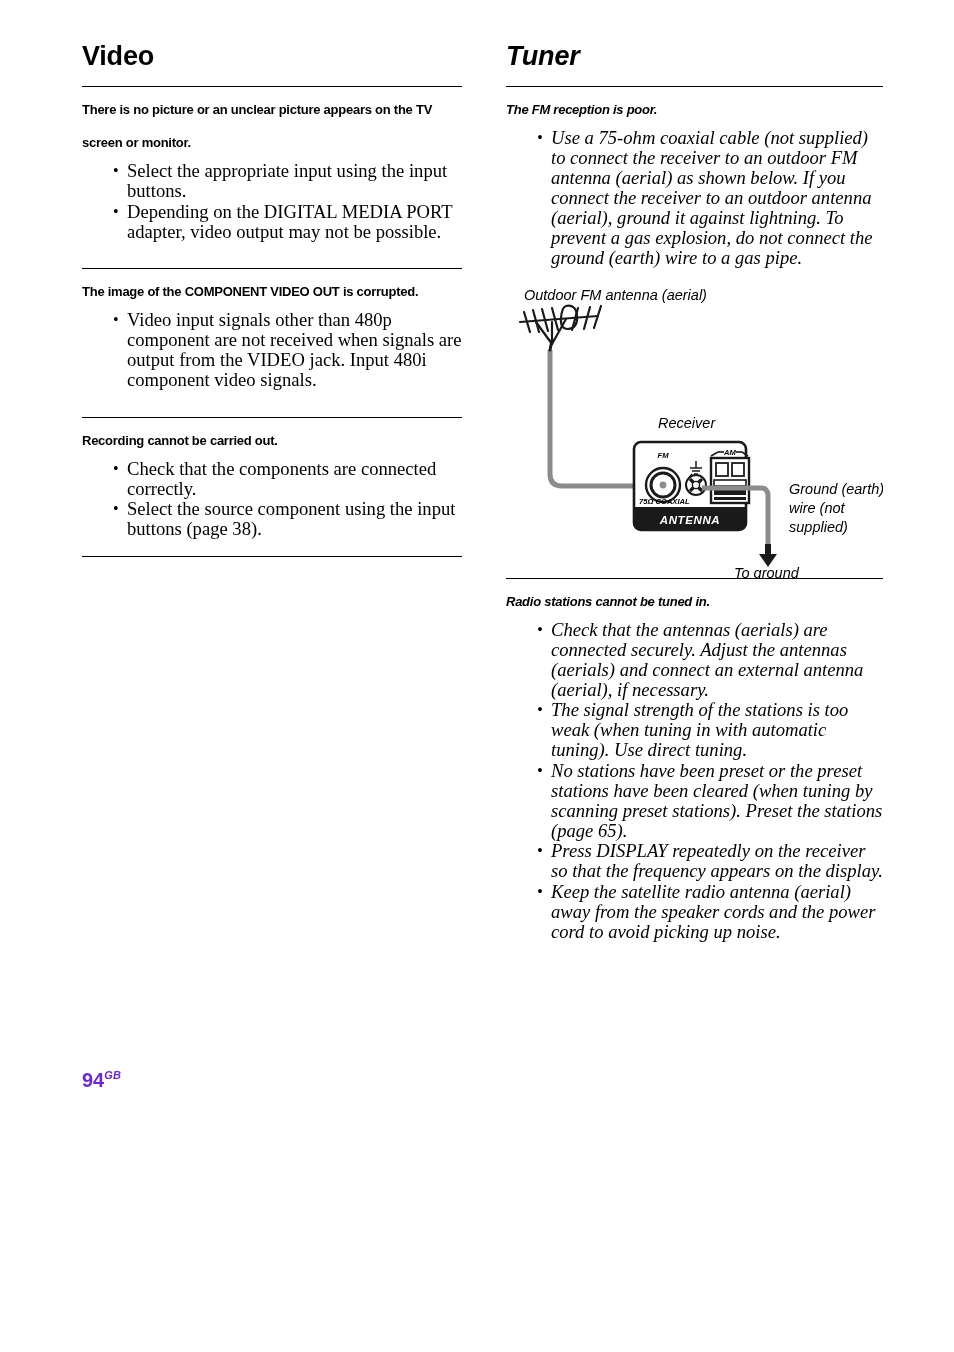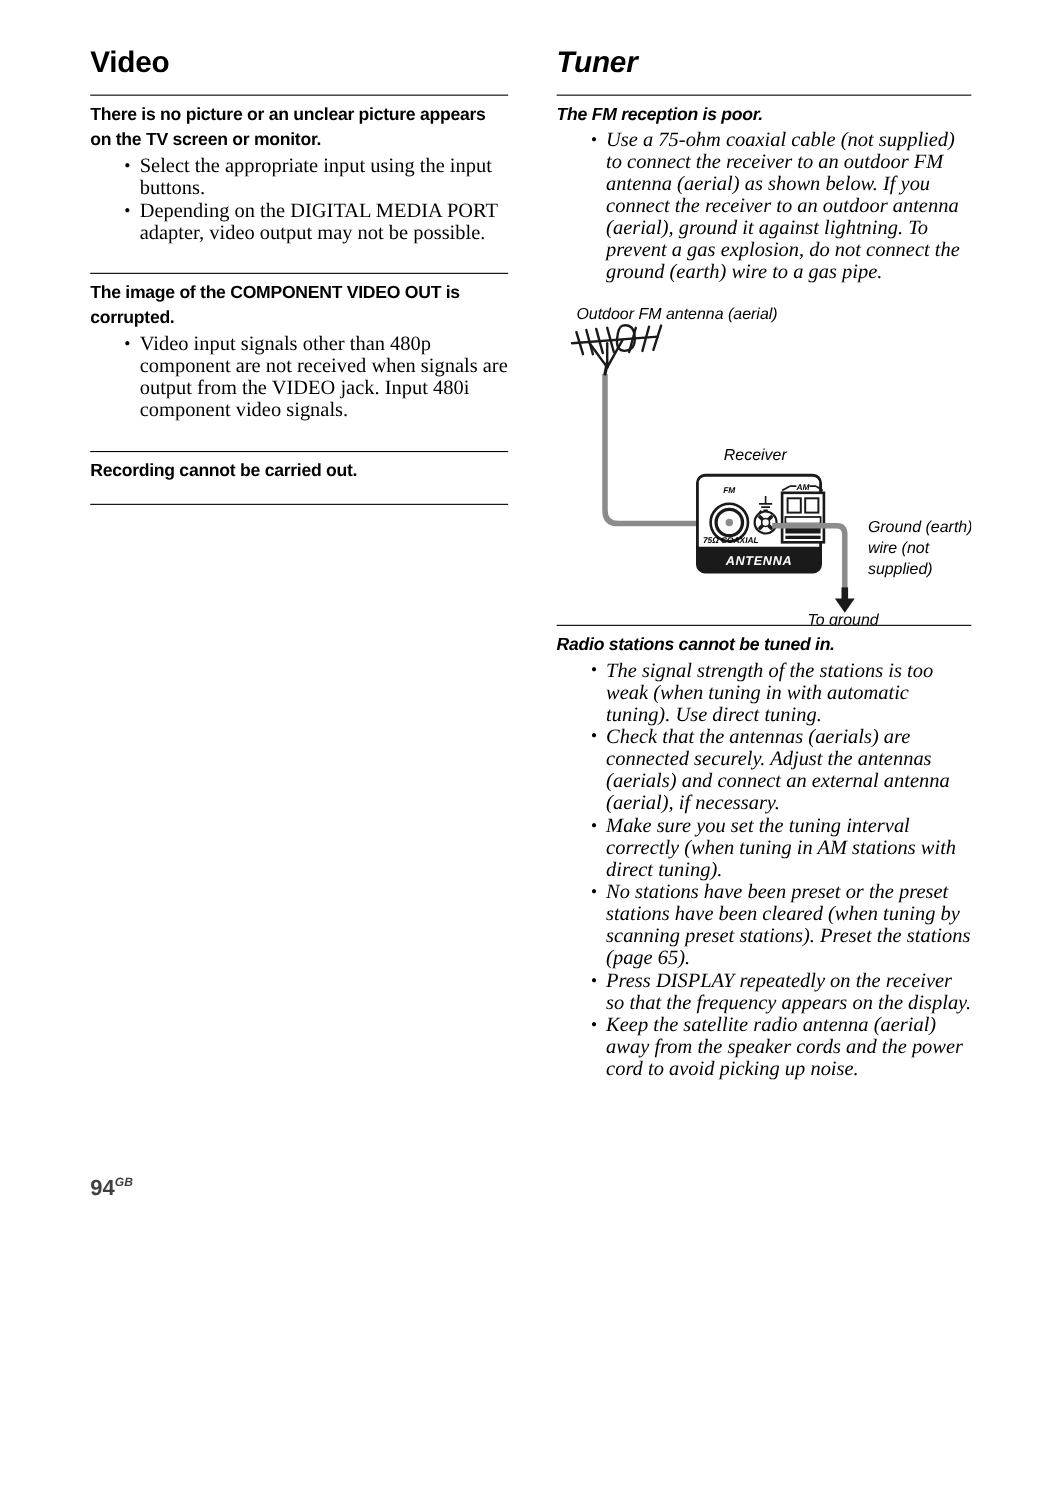--- a/index.html
+++ b/index.html
@@ -46,22 +46,22 @@
     border: 0;
     border-top: 1.4px solid #000;
     margin: 0;
     width: 100%;
   }
 
   
   .subhead {
     font-family: "Liberation Sans", sans-serif;
     font-weight: bold;
-    font-size: 16px;
-    line-height: 23px;
+    font-size: 13px;
+    line-height: 33px;
     letter-spacing: -0.25px;
     margin: 6px 0 2px 0;
   }
 
   
   ul.bullets {
     list-style: none;
     margin: 0;
     padding: 0 0 0 31px;
   }
@@ -114,21 +114,21 @@
   }
 
   
   .footer {
     position: absolute;
     left: 82px;
     bottom: 32px;
     font-family: "Liberation Sans", sans-serif;
     font-weight: bold;
     font-size: 20px;
-    color: #404040;
+    color: #6d28d9;
   }
   .footer .suffix {
     font-size: 11px;
     font-style: italic;
     font-weight: bold;
     vertical-align: super;
     letter-spacing: 0.2px;
   }
 </style>
 </head>
@@ -153,20 +153,24 @@
 
     <h2 class="subhead">The image of the COMPONENT VIDEO OUT is corrupted.</h2>
     <ul class="bullets">
       <li>Video input signals other than 480p component are not received when signals are output from the VIDEO jack. Input 480i component video signals.</li>
     </ul>
 
     <div class="block-gap-lg"></div>
     <hr class="rule-thin">
 
     <h2 class="subhead">Recording cannot be carried out.</h2>
+    <ul class="bullets">
+      <li>Check that the components are connected correctly.</li>
+      <li>Select the source component using the input buttons (page 38).</li>
+    </ul>
 
     <div class="block-gap-md"></div>
     <hr class="rule-thin">
   </div>
 
   <div class="column col-right">
 
     <h1 class="section-title">Tuner</h1>
 
     <hr class="rule">
@@ -287,23 +291,22 @@
         <text class="dlabel" x="228" y="300">
           <tspan id="t-toground">To ground</tspan>
         </text>
       </svg>
     </div>
 
     <hr class="rule-thin">
 
     <h2 class="subhead">Radio stations cannot be tuned in.</h2>
     <ul class="bullets">
+      <li>Check that the antennas (aerials) are connected securely. Adjust the antennas (aerials) and connect an external antenna (aerial), if necessary.</li>
       <li>The signal strength of the stations is too weak (when tuning in with automatic tuning). Use direct tuning.</li>
-      <li>Check that the antennas (aerials) are connected securely. Adjust the antennas (aerials) and connect an external antenna (aerial), if necessary.</li>
-      <li>Make sure you set the tuning interval correctly (when tuning in AM stations with direct tuning).</li>
       <li>No stations have been preset or the preset stations have been cleared (when tuning by scanning preset stations). Preset the stations (page 65).</li>
       <li>Press DISPLAY repeatedly on the receiver so that the frequency appears on the display.</li>
       <li>Keep the satellite radio antenna (aerial) away from the speaker cords and the power cord to avoid picking up noise.</li>
     </ul>
   </div>
 
   <div class="footer">
     <span>94</span><span class="suffix">GB</span>
   </div>
 

